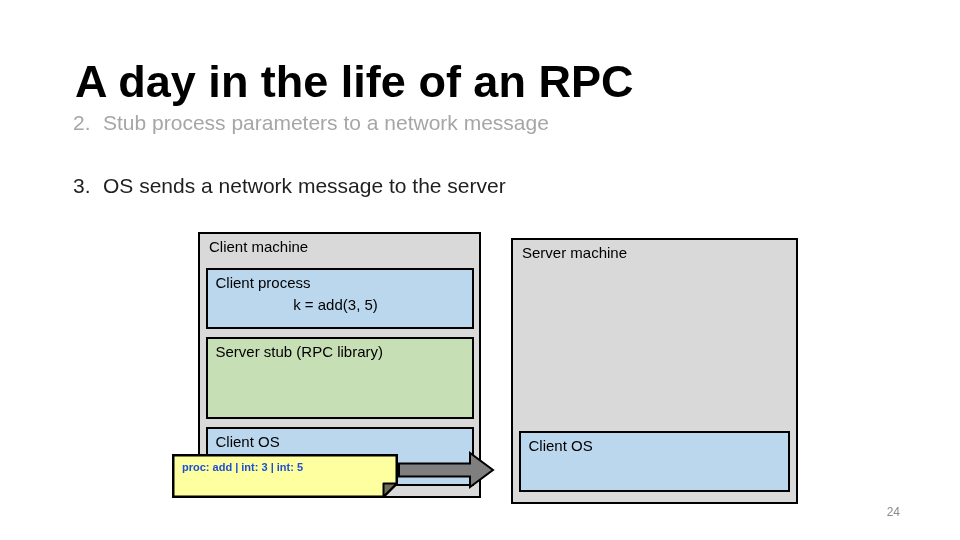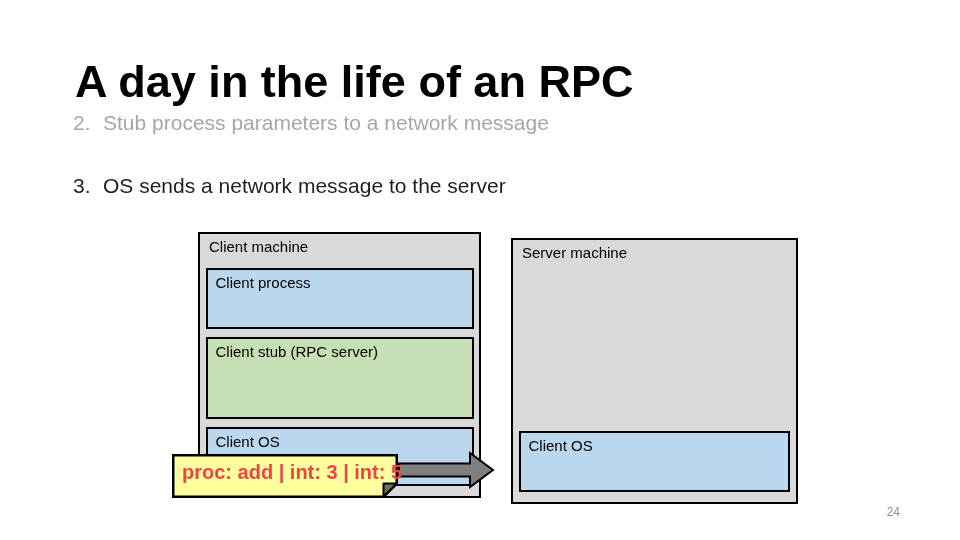--- a/index.html
+++ b/index.html
@@ -48,21 +48,21 @@
     display:block;text-align:center;margin-top:3px;margin-left:-8px;
     font-size:15px;color:#000;
   }
 
   #message-note{
     position:absolute;left:172px;top:454px;width:226px;height:44px;z-index:3;
   }
   #message-note svg{position:absolute;left:0;top:0;}
   .note-text{
     position:absolute;left:10px;top:7px;width:210px;
-    font-size:20px;font-weight:bold;color:#ef4444;white-space:nowrap;
+    font-size:11px;font-weight:bold;color:#1d4ed8;white-space:nowrap;
   }
 
   #network-arrow{position:absolute;left:398px;top:451px;width:97px;height:38px;z-index:2;}
 
   .page-number{
     position:absolute;left:860px;top:505px;width:40px;text-align:right;
     font-size:12px;color:#8a8a8a;
   }
 </style>
 </head>
@@ -80,24 +80,25 @@
   <div class="step step-3">
     <span class="num">3.</span>
     <span class="txt">OS sends a network message to the server</span>
   </div>
 
   <div id="client-machine" class="machine">
     <div class="machine-label">Client machine</div>
 
     <div id="client-process" class="inner-box blue">
       <span>Client process</span>
+      <span class="code-line">k = add(3, 5)</span>
     </div>
 
     <div id="client-stub" class="inner-box green">
-      <span>Client stub (RPC server)</span>
+      <span>Server stub (RPC library)</span>
     </div>
 
     <div id="client-os" class="inner-box blue">
       <span>Client OS</span>
     </div>
   </div>
 
   <div id="server-machine" class="machine">
     <div class="machine-label">Server machine</div>
 

